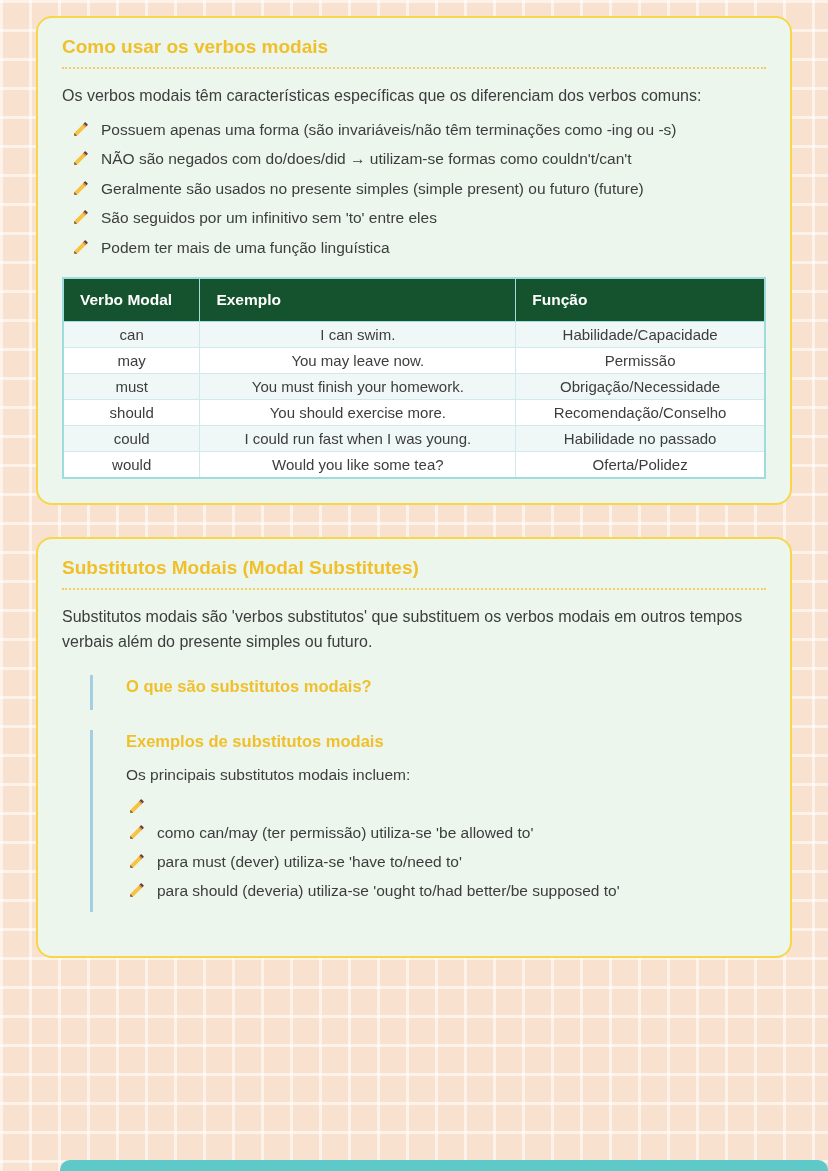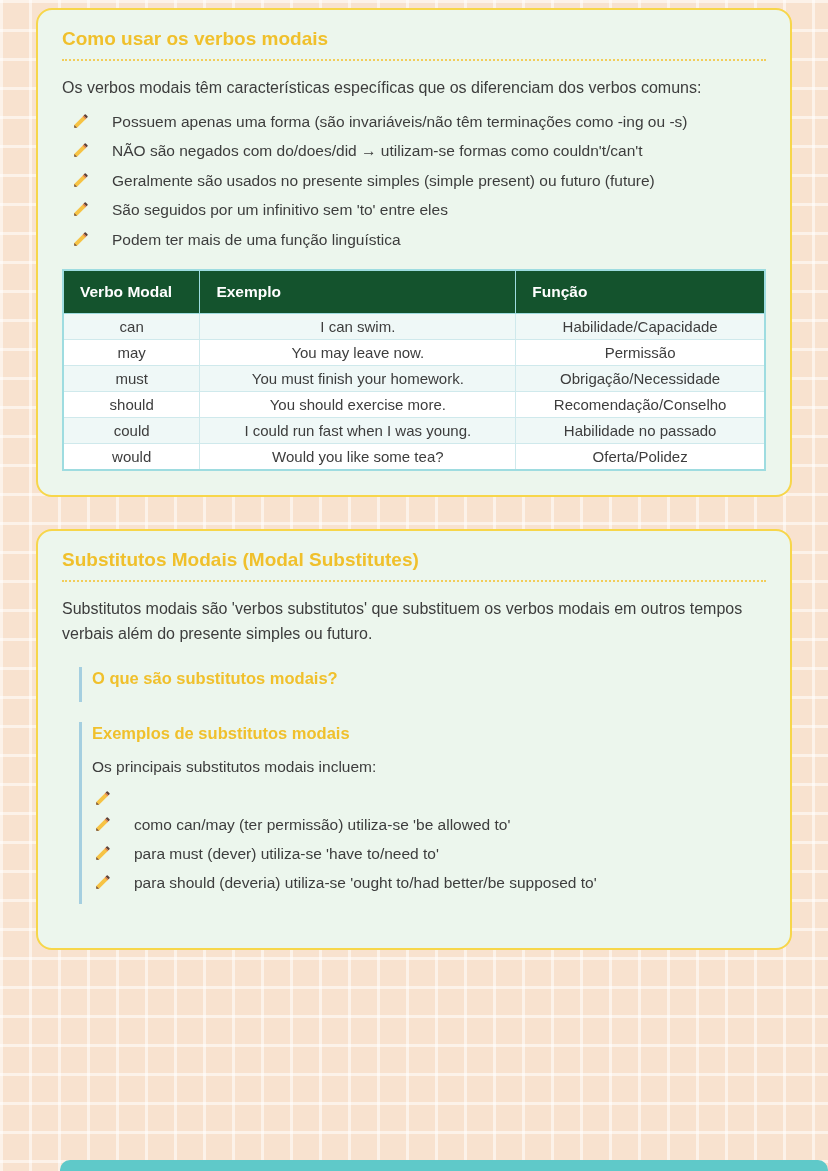--- a/index.html
+++ b/index.html
@@ -17,40 +17,40 @@
     background-size: 29px 29px;
     color: #3d3d3d;
   }
   .card {
     margin: 0 36px;
     background: #ecf6ed;
     border: 2px solid #f7d64a;
     border-radius: 16px;
     padding: 18px 24px 24px 24px;
   }
-  .card-1 { margin-top: 8px; }
+  .card-1 { margin-top: 16px; }
   .card-2 { margin-top: 32px; }
   .card-title {
     color: #f0c02c;
     font-size: 19px;
     font-weight: bold;
     padding-bottom: 9px;
     border-bottom: 2px dotted #f2cd5a;
     margin-bottom: 15px;
   }
   .intro {
     font-size: 16px;
     line-height: 1.55;
     margin-bottom: 10px;
   }
   .bullet-list { margin: 4px 0 6px 10px; }
   .bullet {
     display: flex;
     align-items: flex-start;
-    gap: 22px;
+    gap: 11px;
     margin: 7px 0;
     font-size: 15.5px;
     line-height: 1.45;
   }
   .pencil { flex: 0 0 auto; width: 18px; height: 18px; margin-top: 1px; }
   .pencil svg { width: 18px; height: 18px; display: block; }
   table {
     width: 100%;
     border-collapse: collapse;
     margin-top: 18px;
@@ -73,22 +73,22 @@
     border: 1px solid #cfe9ec;
     color: #3d3d3d;
   }
   tbody tr:nth-child(odd) { background: #eff8f7; }
   tbody tr:nth-child(even) { background: #ffffff; }
   col.c1 { width: 19.5%; }
   col.c2 { width: 45%; }
   col.c3 { width: 35.5%; }
   .subsection {
     border-left: 3px solid #a5cfe0;
-    margin: 20px 0 20px 17px;
-    padding: 2px 0 2px 10px;
+    margin: 20px 0 20px 28px;
+    padding: 2px 0 2px 33px;
   }
   .subsection-title {
     color: #f0c02c;
     font-weight: bold;
     font-size: 16.5px;
     margin-bottom: 12px;
   }
   .subsection-body {
     font-size: 15.5px;
     line-height: 1.6;

